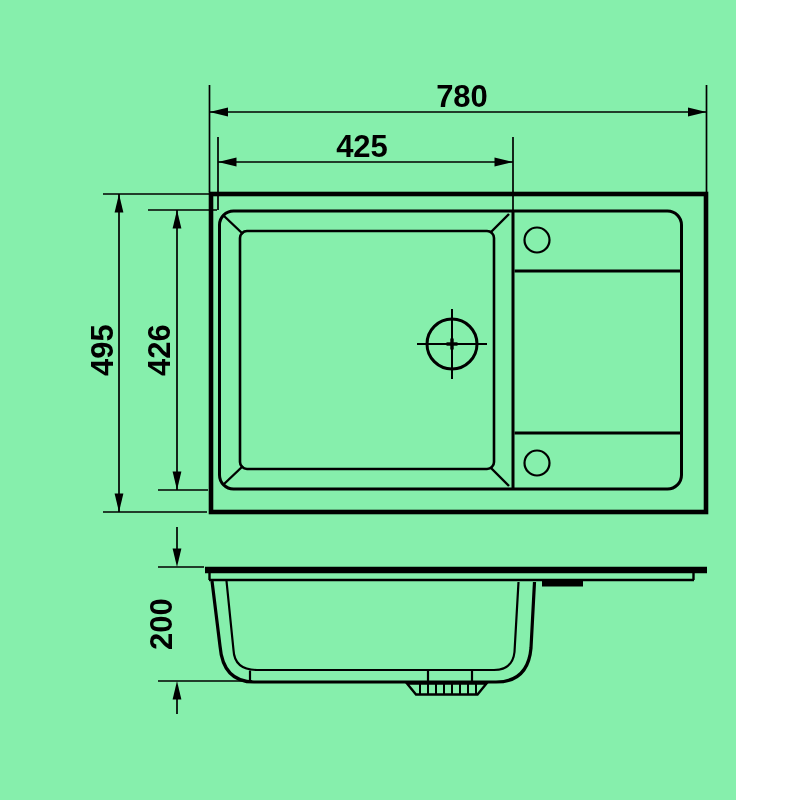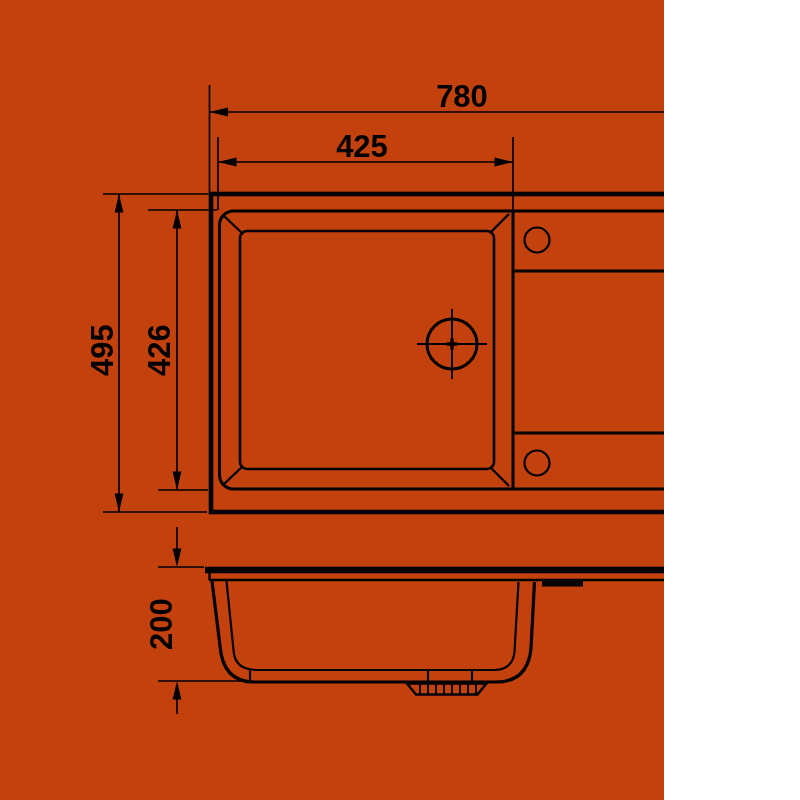--- a/index.html
+++ b/index.html
@@ -1,23 +1,23 @@
 <!DOCTYPE html>
 <html><head>
 <meta charset="utf-8">
 <style>
   html, body {
     margin: 0;
     padding: 0;
     background: #ffffff;
   }
   .sheet {
-    width: 664px;
+    width: 736px;
     height: 800px;
-    background: #c2410c;
+    background: #86efac;
     position: relative;
     overflow: hidden;
   }
   svg {
     display: block;
   }
   .dim-text {
     font-family: "Liberation Sans", "DejaVu Sans", sans-serif;
     font-weight: bold;
     font-size: 31px;

